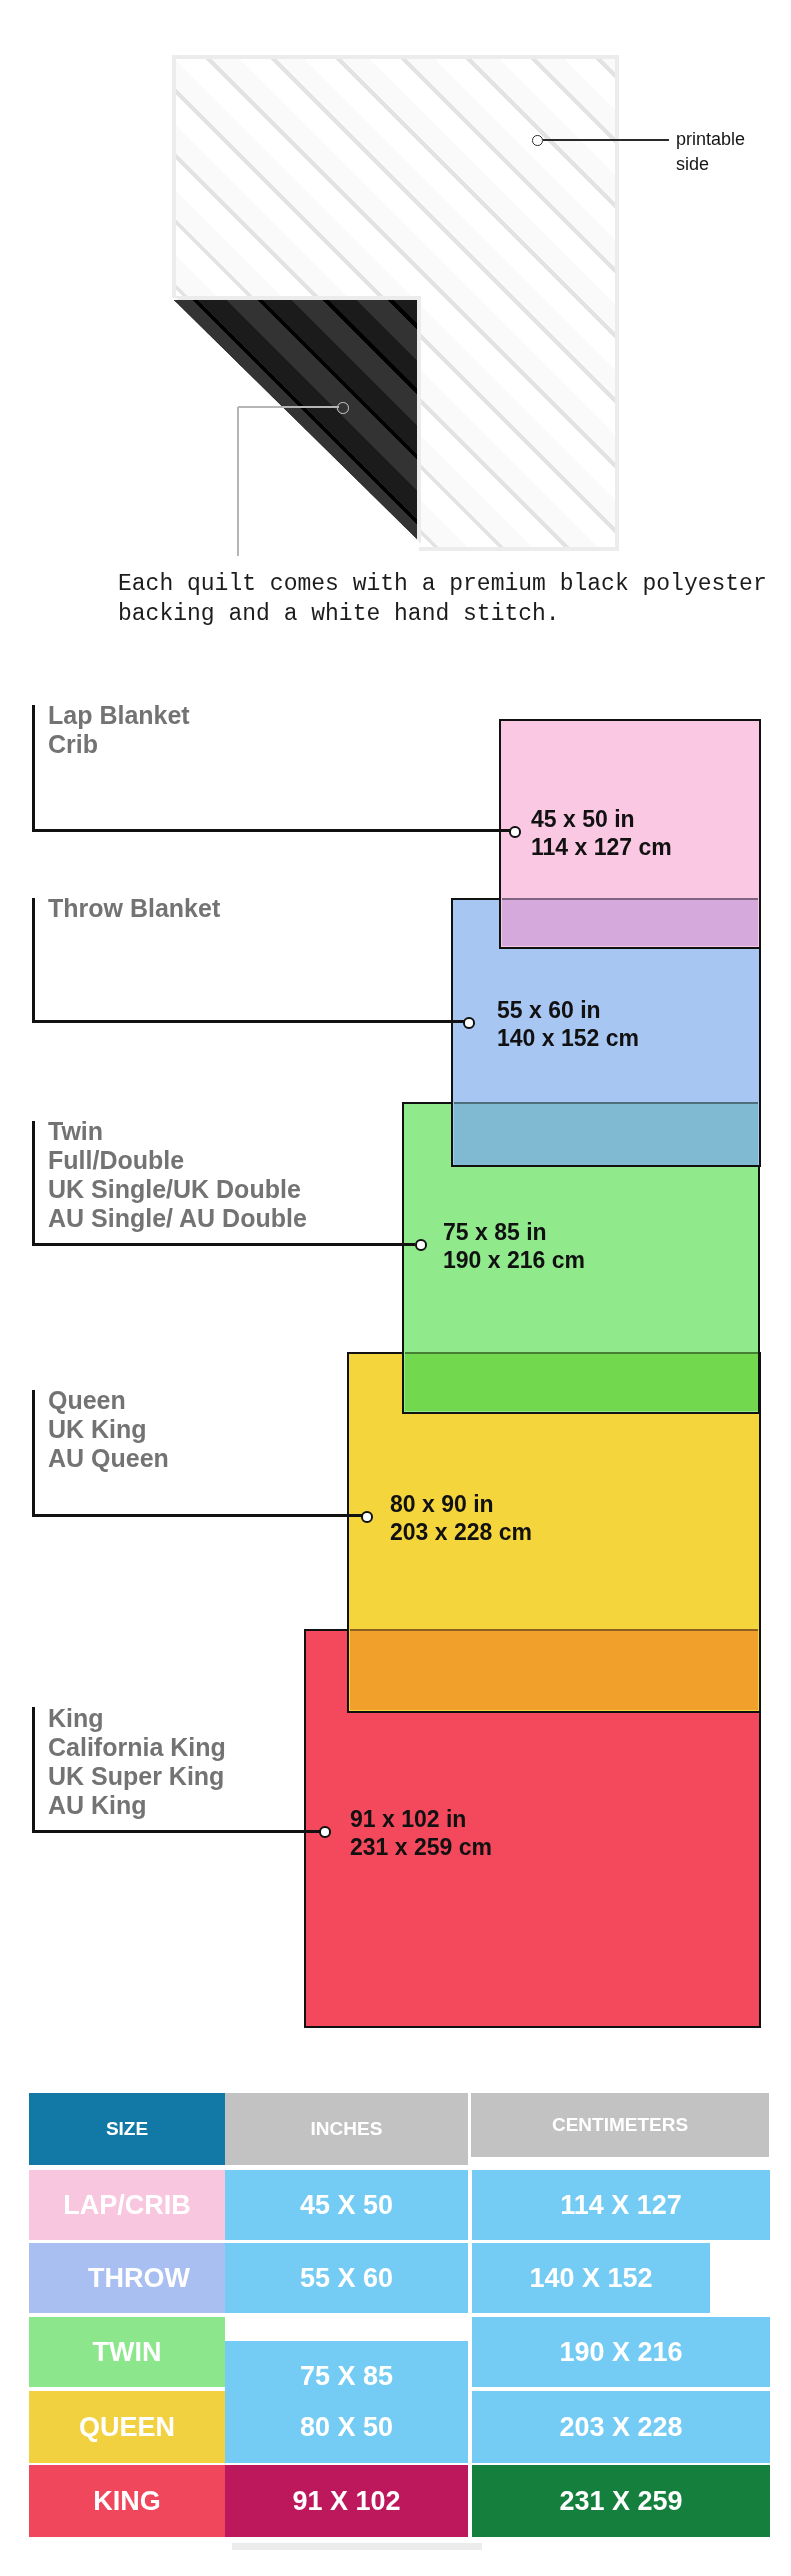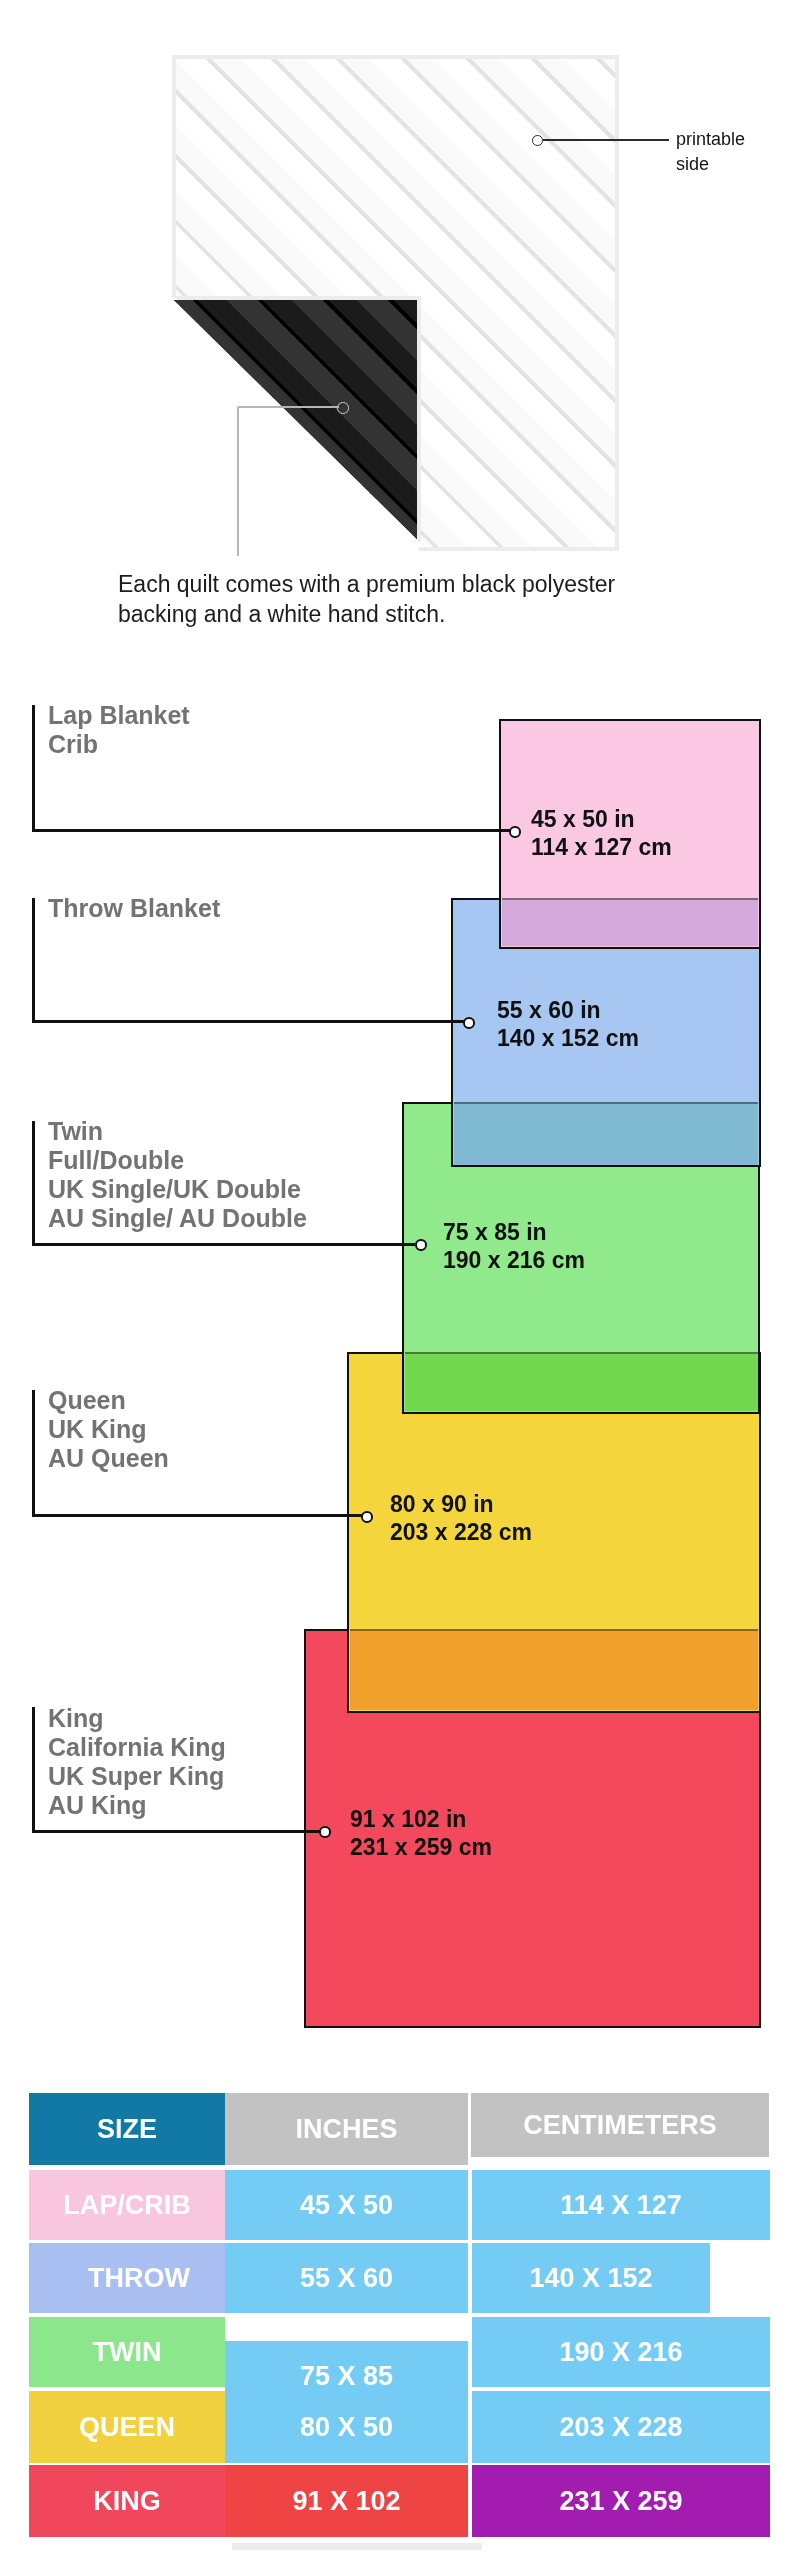--- a/index.html
+++ b/index.html
@@ -15,39 +15,39 @@
       repeating-linear-gradient(135deg, rgba(222,222,222,0.85) 0 1.9px, rgba(250,250,250,0.45) 1.9px 22px, rgba(255,255,255,0.55) 22px 44px, rgba(222,222,222,0.85) 44px 46px);
   }
   .quilt-black{
     background-color:#121212;
     background-image:
       repeating-linear-gradient(45deg,  #000000 0 1.9px, #1b1b1b 1.9px 22px, #333333 22px 44px, #000000 44px 46px),
       repeating-linear-gradient(135deg, rgba(0,0,0,0.85) 0 1.9px, rgba(40,40,40,0.5) 1.9px 22px, rgba(70,70,70,0.5) 22px 44px, rgba(0,0,0,0.85) 44px 46px);
   }
   .tri{clip-path:polygon(0 0,100% 0,100% 100%);}
   .note-text{font-size:18px;line-height:25px;color:#151515;}
-  .caption{font-size:23px;line-height:30px;color:#1c1c1c;}
+  .caption{font-size:23px;line-height:30px;color:#1c1c1c;font-family:Liberation Mono, monospace;}
 
   
   .rect{border:2.9px solid #111111;}
   .band{border-top:2.9px solid rgba(20,20,20,0.45);}
   .glabel{font-size:25px;line-height:29px;font-weight:bold;color:#737373;white-space:nowrap;}
   .gsize{font-size:23px;line-height:28px;font-weight:bold;color:#111111;white-space:nowrap;}
   .hline{height:2.9px;background:#111111;}
   .vline{width:2.9px;background:#111111;}
   .dot{width:11.5px;height:11.5px;border:2.9px solid #111111;border-radius:50%;background:#ffffff;}
   .mini-dot{width:10.5px;height:10.5px;border:1.9px solid #2a2a2a;border-radius:50%;background:rgba(255,255,255,0.85);}
   .gray-dot{width:11.5px;height:11.5px;border:1.9px solid #cccccc;border-radius:50%;background:transparent;}
   .thin-dark{background:#2a2a2a;}
   .thin-gray{background:#b5b5b5;}
 
   
   .cell{display:flex;align-items:center;justify-content:center;
         font-weight:bold;color:#ffffff;white-space:nowrap;}
-  .th{font-size:27px;}
+  .th{font-size:19px;}
   .td{font-size:27px;}
 </style>
 </head>
 <body>
 
 <div class="page">
 
   <div class="abs quilt-white" style="left:172px;top:55px;width:447px;height:496px;border:4.8px solid #ececec;"></div>
 
   <div class="abs" style="left:172px;top:298px;width:247px;height:253px;background:#ffffff;"></div>
@@ -191,23 +191,23 @@
   <div class="abs cell td" style="left: 225px; top: 2391px; width: 243px; height: 72px; background-color: rgb(116, 204, 244);">
       <span>80 X 50</span>
     </div>
   <div class="abs cell td" style="left: 472px; top: 2391px; width: 298px; height: 72px; background-color: rgb(116, 204, 244); text-align: right;">
       <span>203 X 228</span>
     </div>
 
   <div class="abs cell td" style="left: 29px; top: 2465px; width: 196px; height: 72px; background-color: rgb(240, 71, 92);">
       <span>KING</span>
     </div>
-  <div class="abs cell td" style="left: 225px; top: 2465px; width: 243px; height: 72px; background-color: #ef4444; justify-content: center;">
+  <div class="abs cell td" style="left: 225px; top: 2465px; width: 243px; height: 72px; background-color: #be185d; justify-content: center;">
       <span>91 X 102</span>
     </div>
-  <div class="abs cell td" style="left: 472px; top: 2465px; width: 298px; height: 72px; background-color: #a21caf;">
+  <div class="abs cell td" style="left: 472px; top: 2465px; width: 298px; height: 72px; background-color: #15803d;">
       <span>231 X 259</span>
     </div>
 
   <div class="abs" style="left:232px;top:2543px;width:250px;height:6.7px;background:#dcdcdc;opacity:0.55;"></div>
 
 </div>
 
 
 </body></html>

